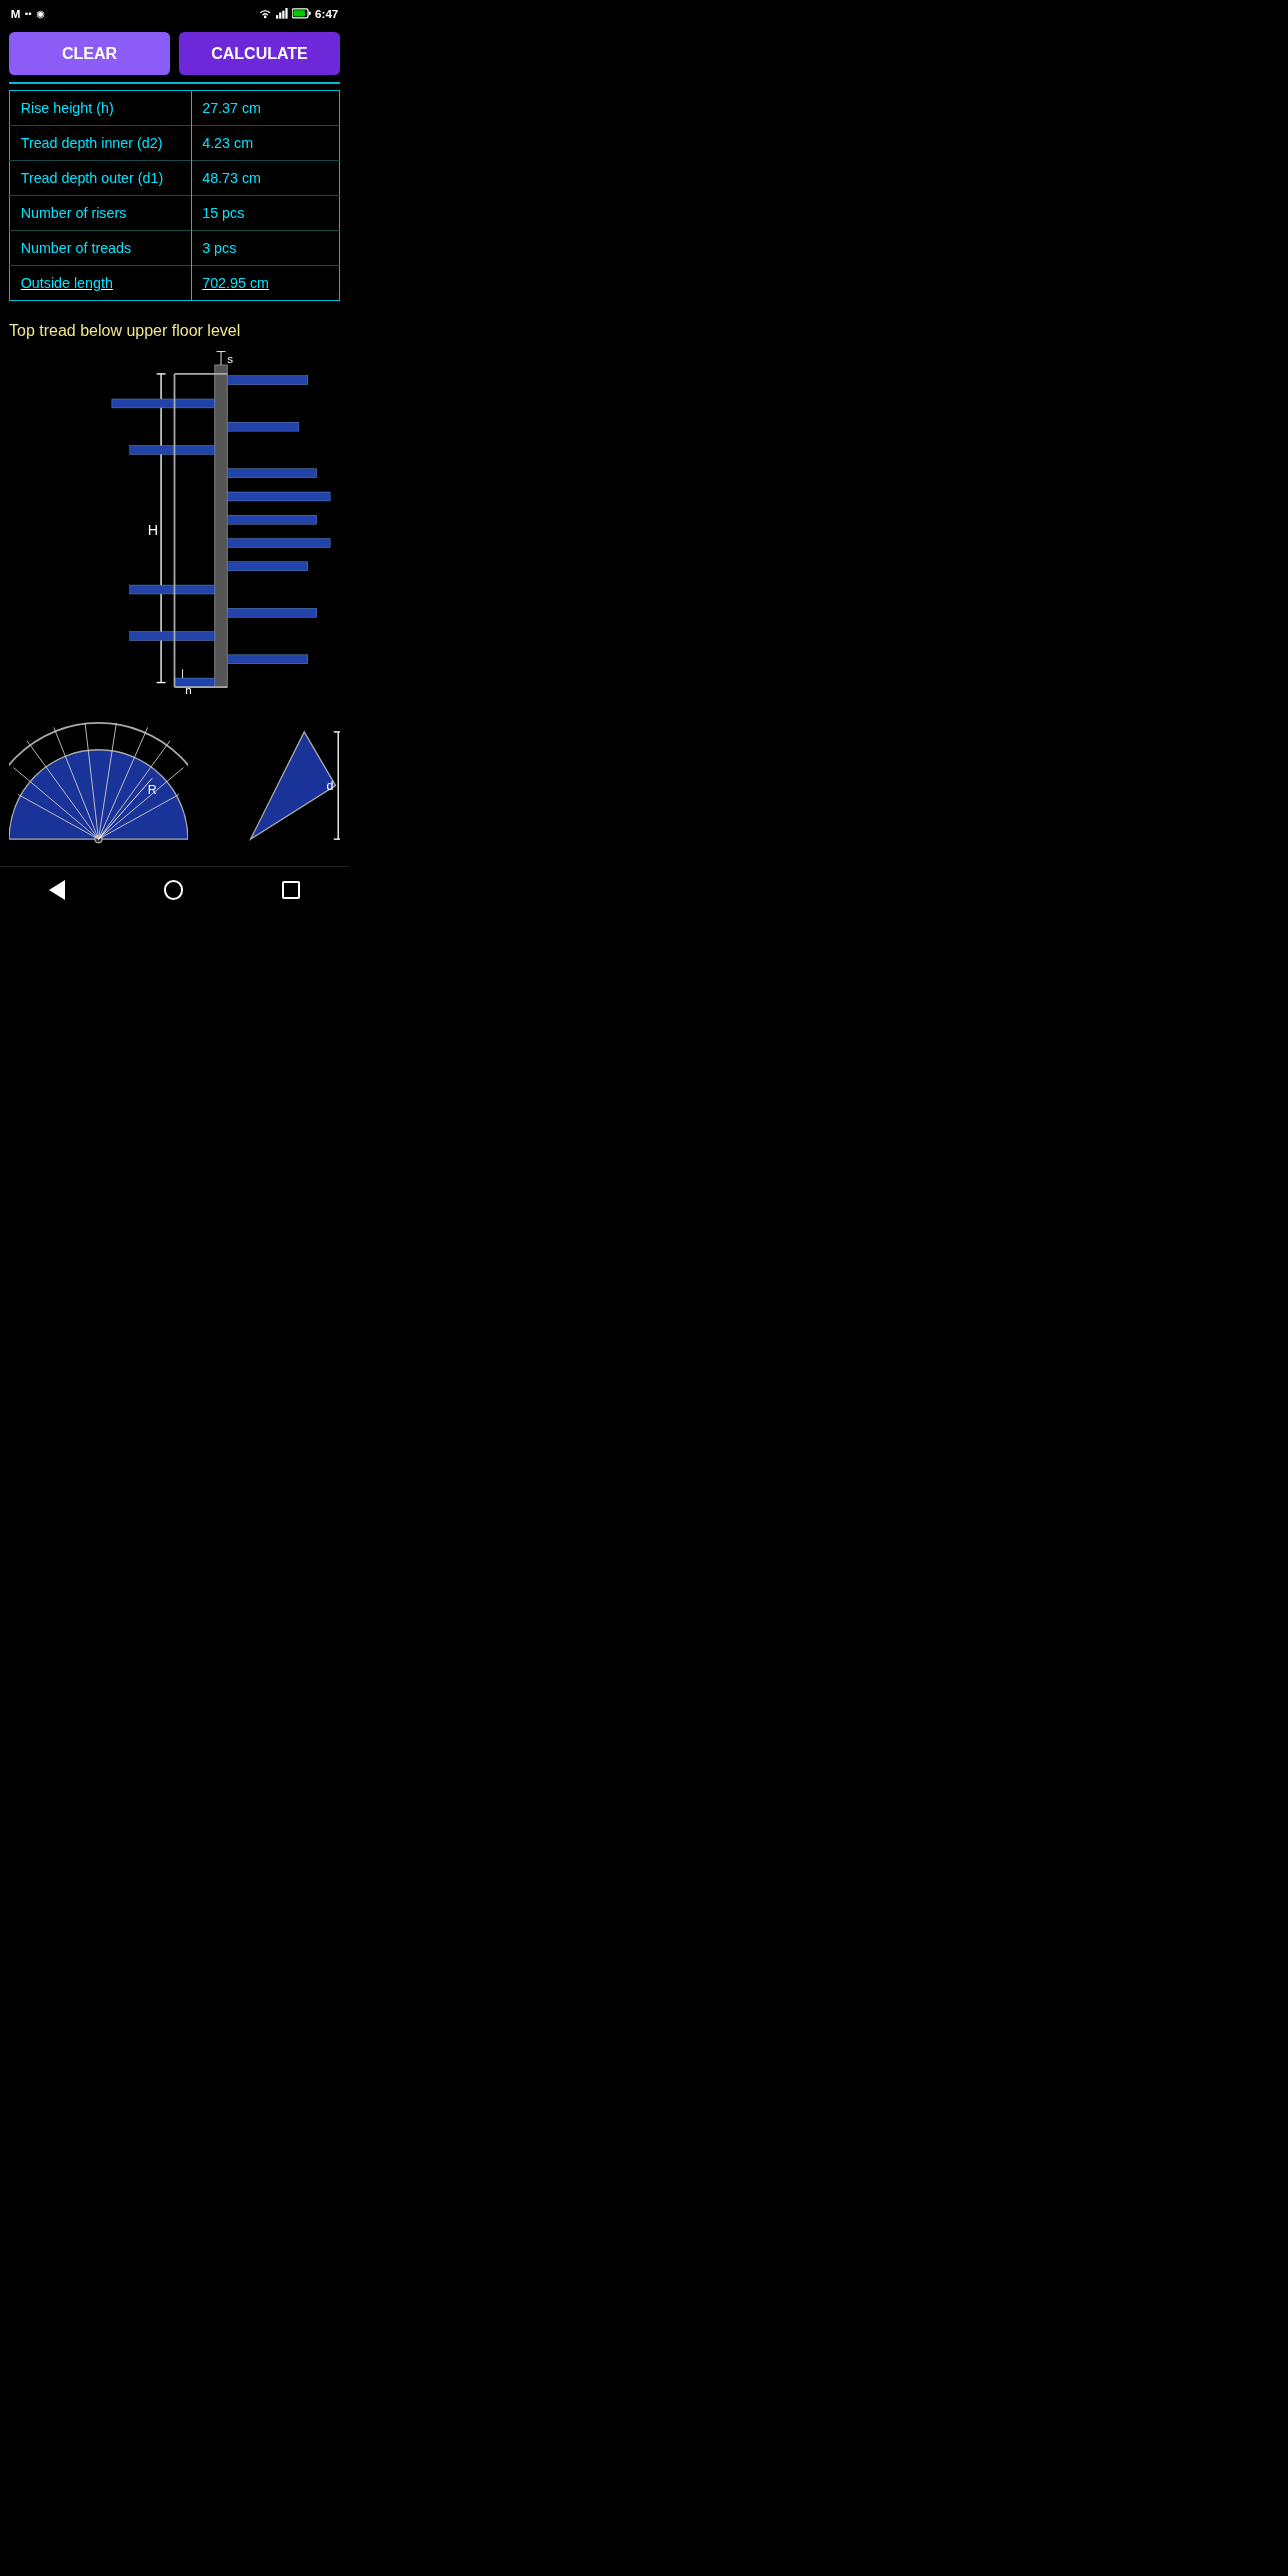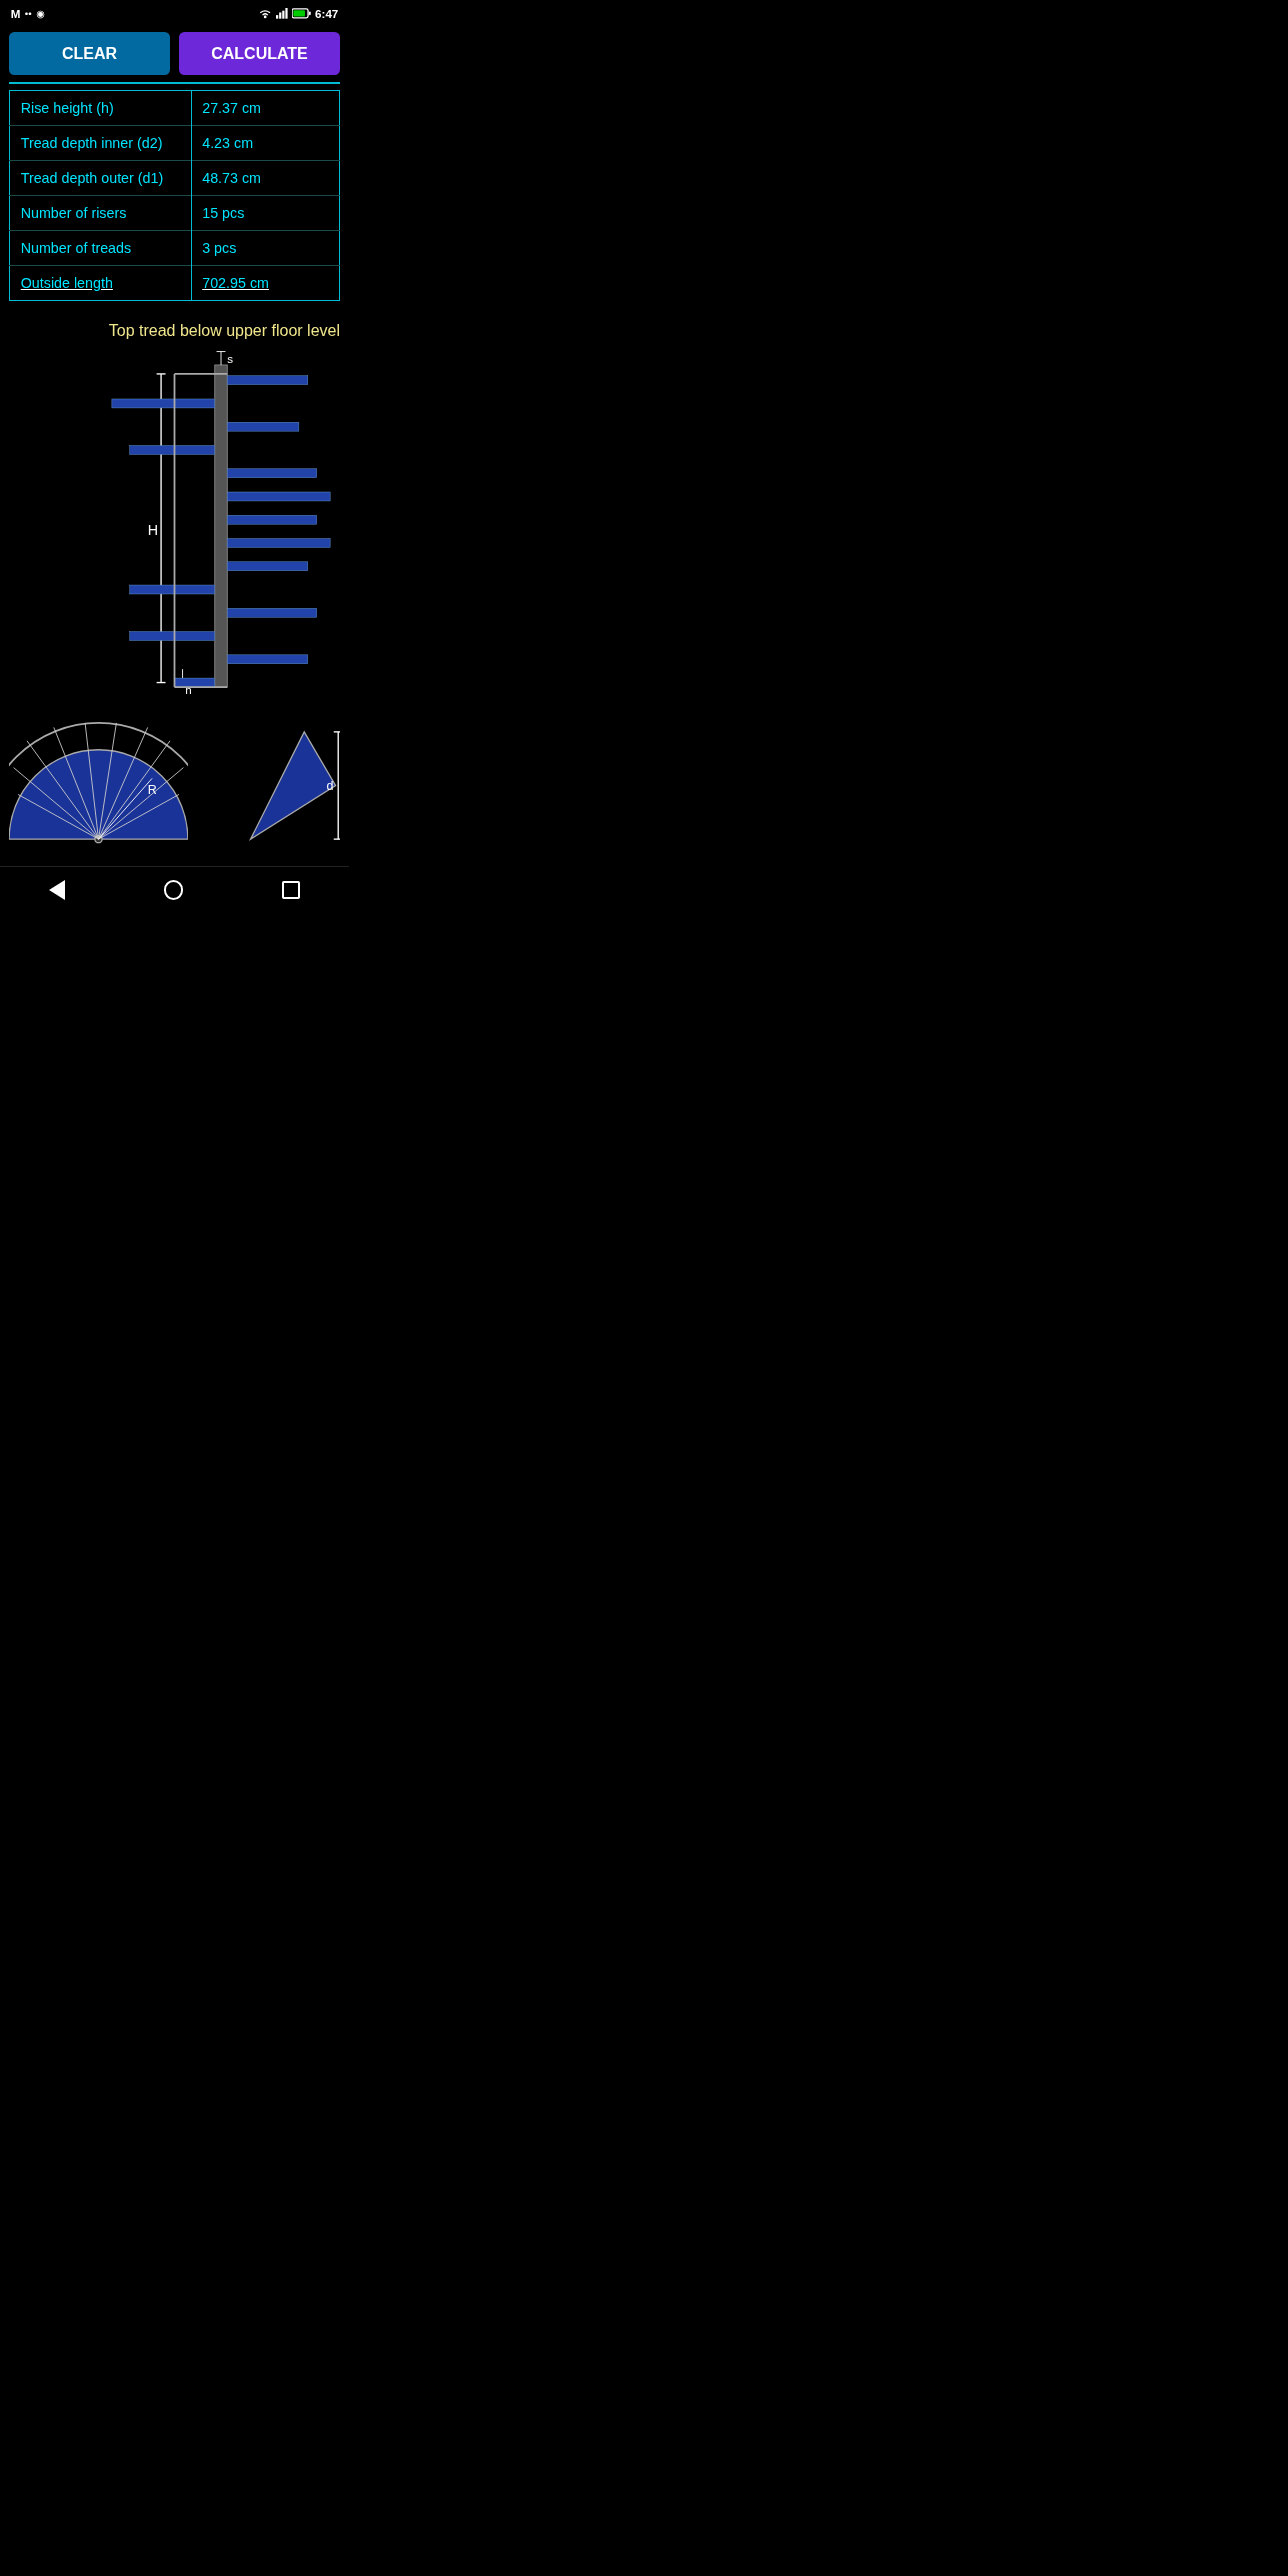--- a/index.html
+++ b/index.html
@@ -52,21 +52,21 @@
       padding: 12.5px 9px;
       font-size: 16px;
       font-weight: bold;
       color: #fff;
       border: none;
       border-radius: 5.4px;
       cursor: pointer;
       text-align: center;
     }
     .btn-clear {
-      background: #0369a1;
+      background: #8b5cf6;
     }
     .btn-calculate {
       background: #6d28d9;
     }
 
     
     .divider {
       height: 1.8px;
       background: #00bcd4;
       margin: 0 9px;
@@ -92,21 +92,21 @@
       color: #00e5ff;
       font-size: 14.3px;
     }
     .results-table td:first-child {
       border-right: 0.9px solid #00bcd4;
       width: 55%;
     }
 
     
     .description-text {
-      text-align: right;
+      text-align: left;
       color: #f0e68c;
       font-size: 16px;
       padding: 16px 9px 7.2px;
     }
 
     
     .diagram-area {
       display: flex;
       flex-direction: column;
       align-items: center;

